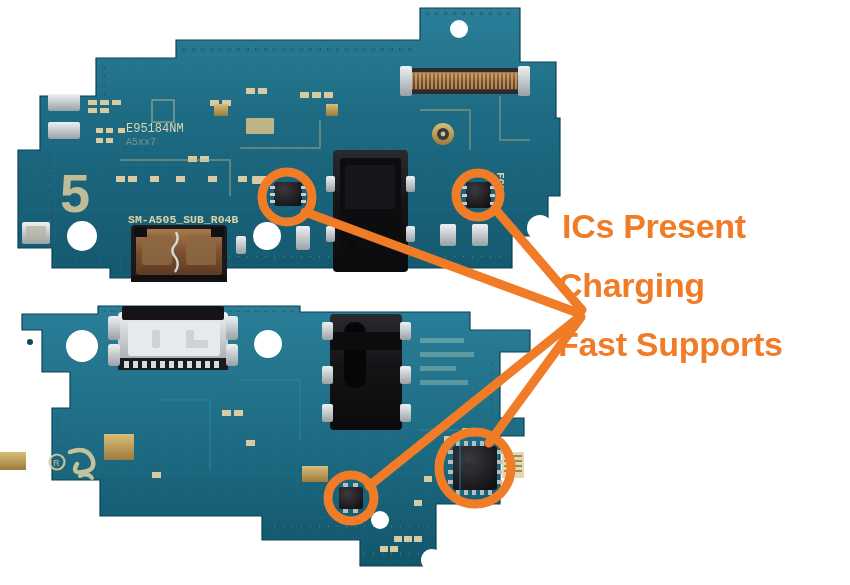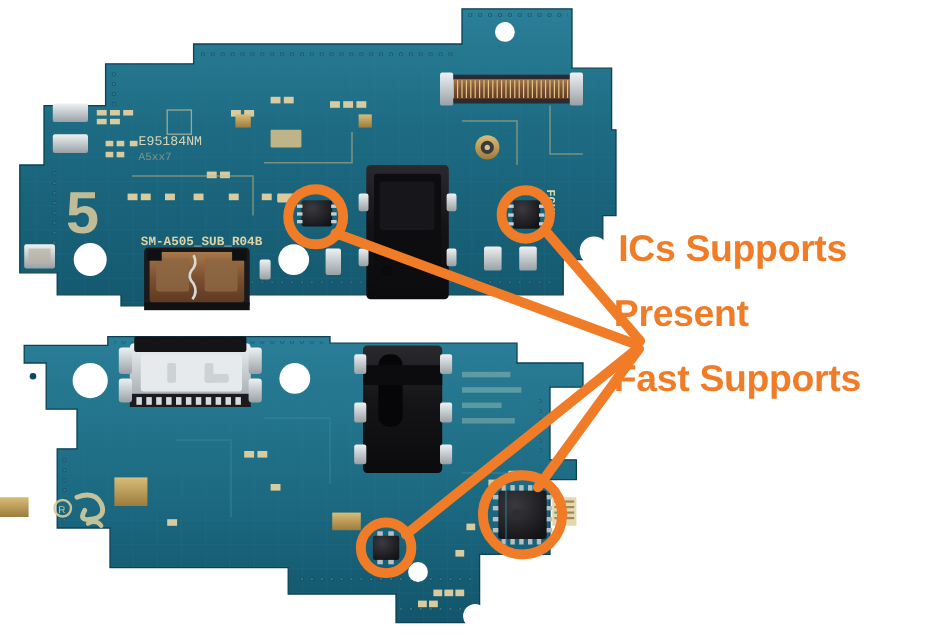--- a/index.html
+++ b/index.html
@@ -396,17 +396,17 @@
       <line x1="369" y1="486" x2="578" y2="318"></line>
       <line x1="489" y1="443" x2="581" y2="317"></line>
 
       <circle cx="287" cy="197" r="25"></circle>
       <circle cx="478" cy="195" r="22"></circle>
       <circle cx="351" cy="498" r="23"></circle>
       <circle cx="475" cy="468" r="36"></circle>
     </g>
   </svg>
 
-  <div class="anno-text" id="anno-1" style="color: rgb(240, 124, 40);">ICs Supports</div>
-  <div class="anno-text" id="anno-2" style="color: rgb(240, 124, 40);">Present</div>
+  <div class="anno-text" id="anno-1" style="color: rgb(240, 124, 40);">ICs Present</div>
+  <div class="anno-text" id="anno-2" style="color: rgb(240, 124, 40);">Charging</div>
   <div class="anno-text" id="anno-3" style="color: rgb(240, 124, 40);">Fast Supports</div>
 
 </div>
 
 </body></html>

